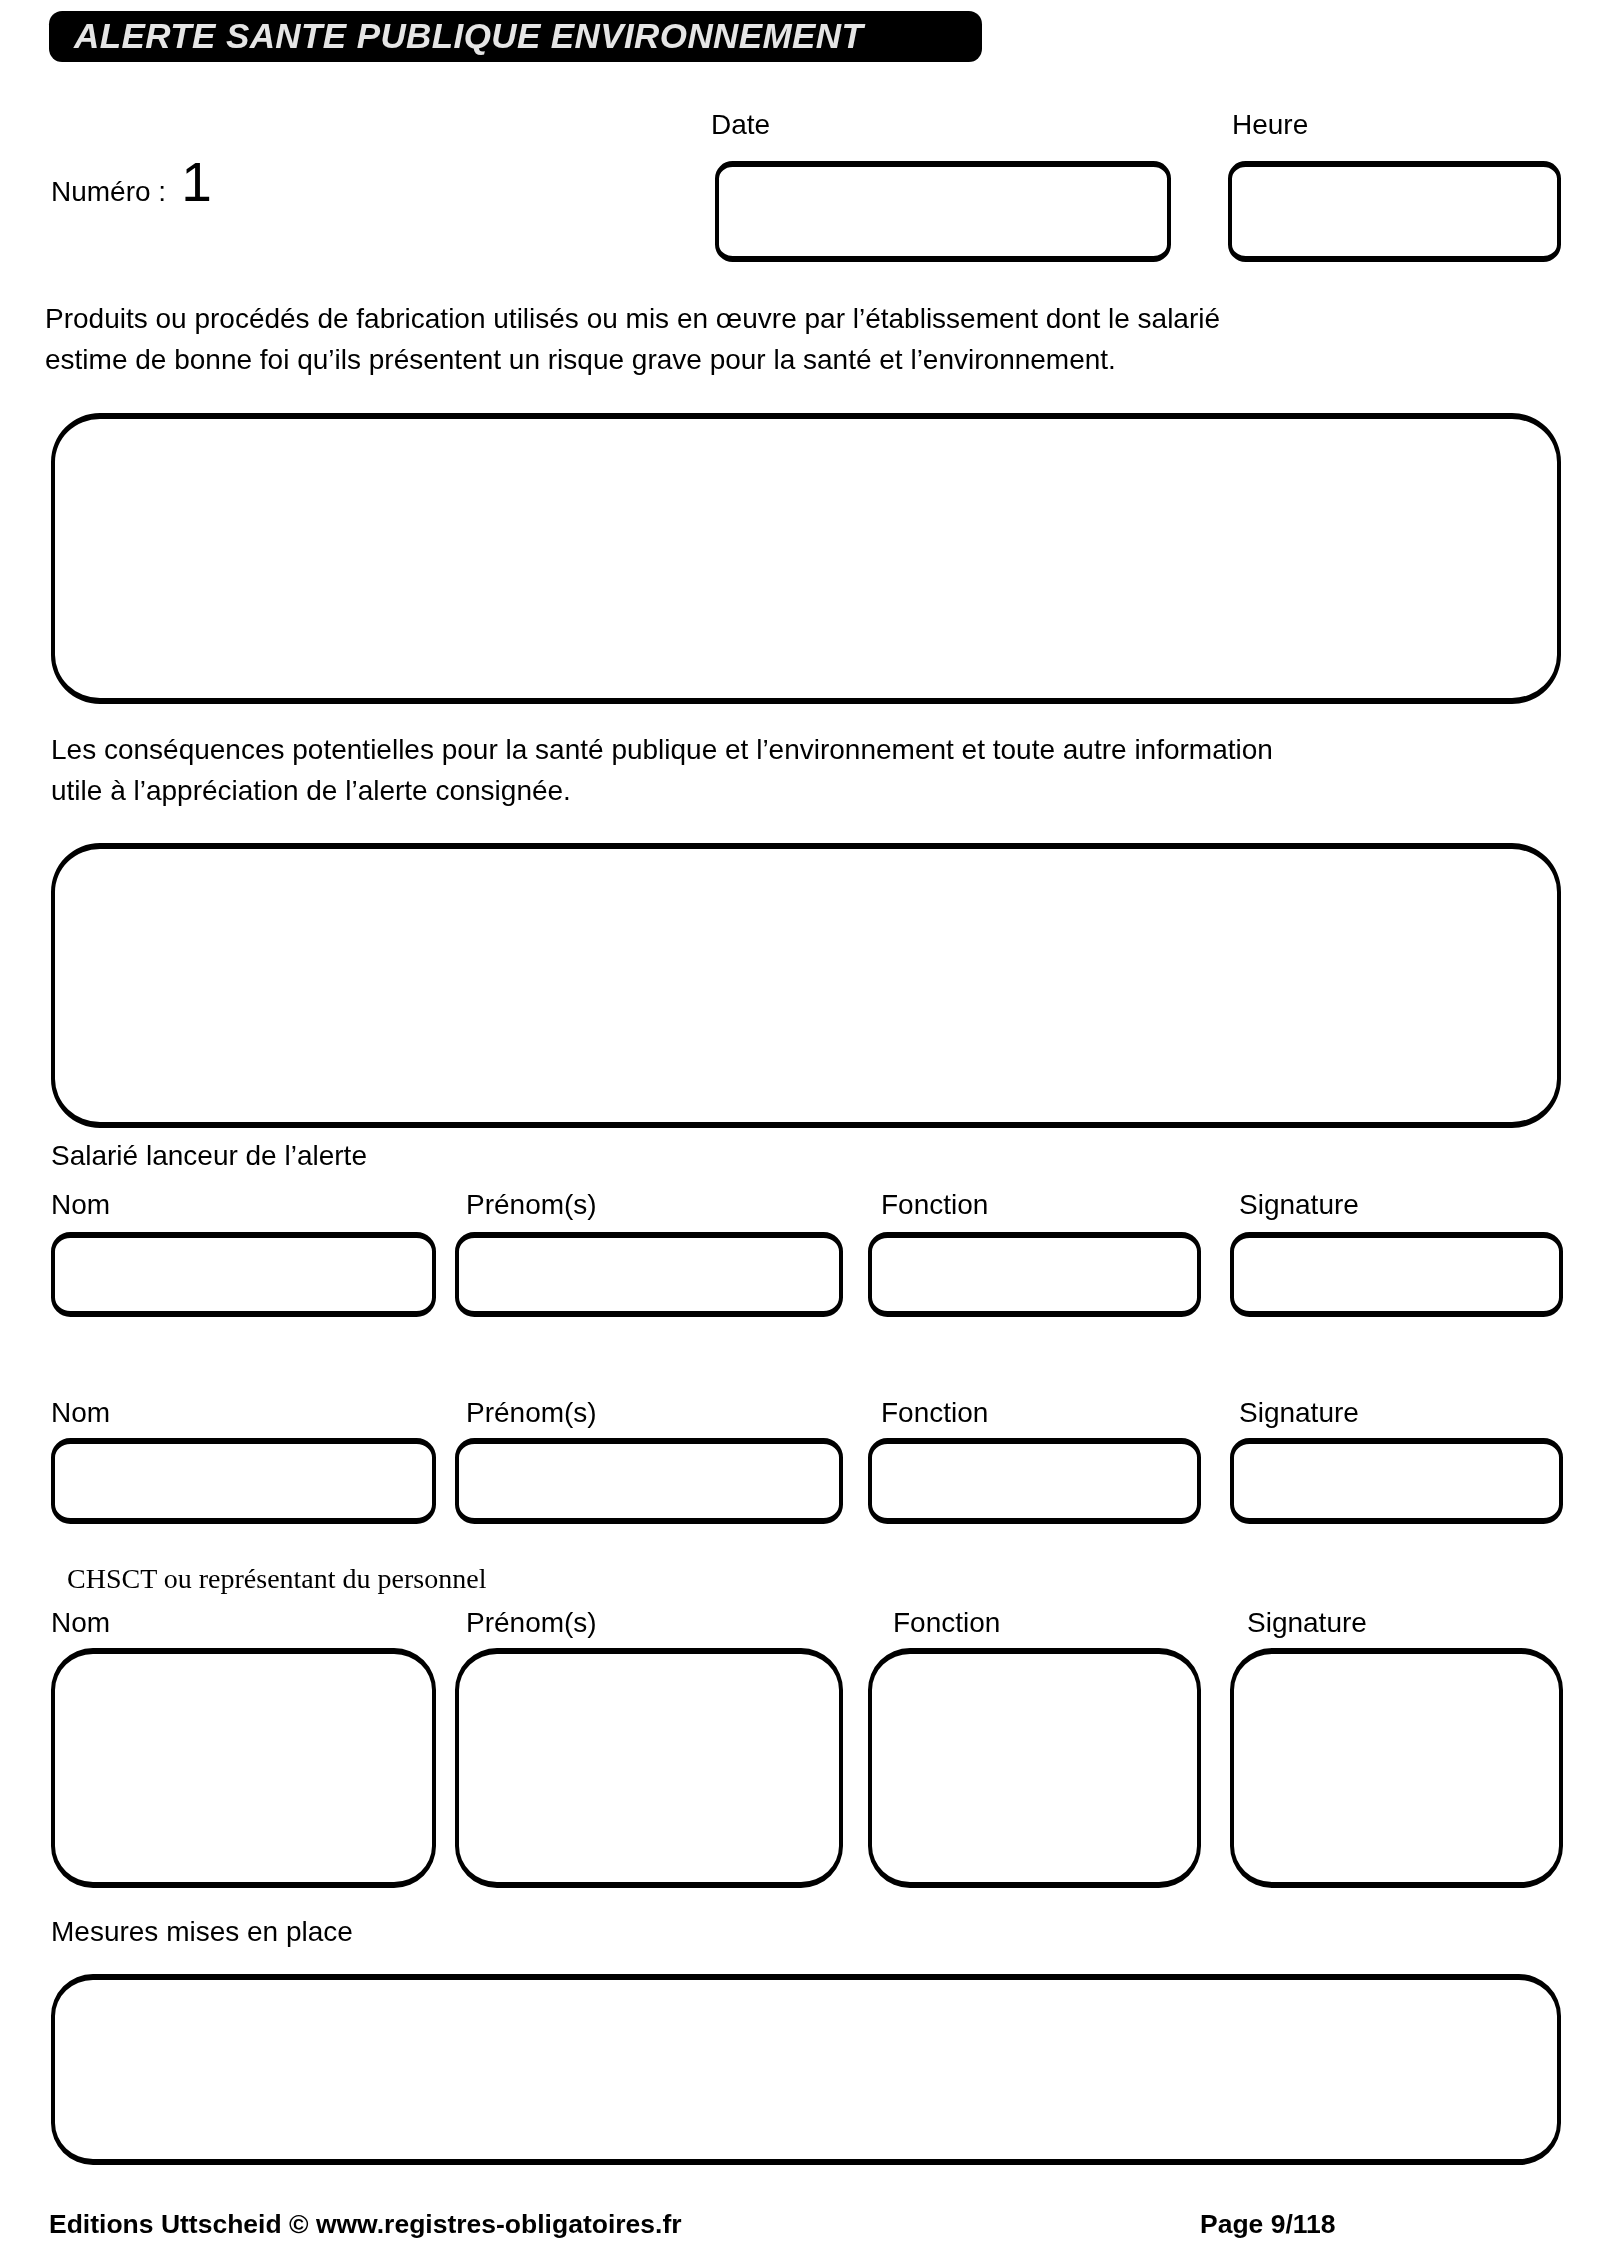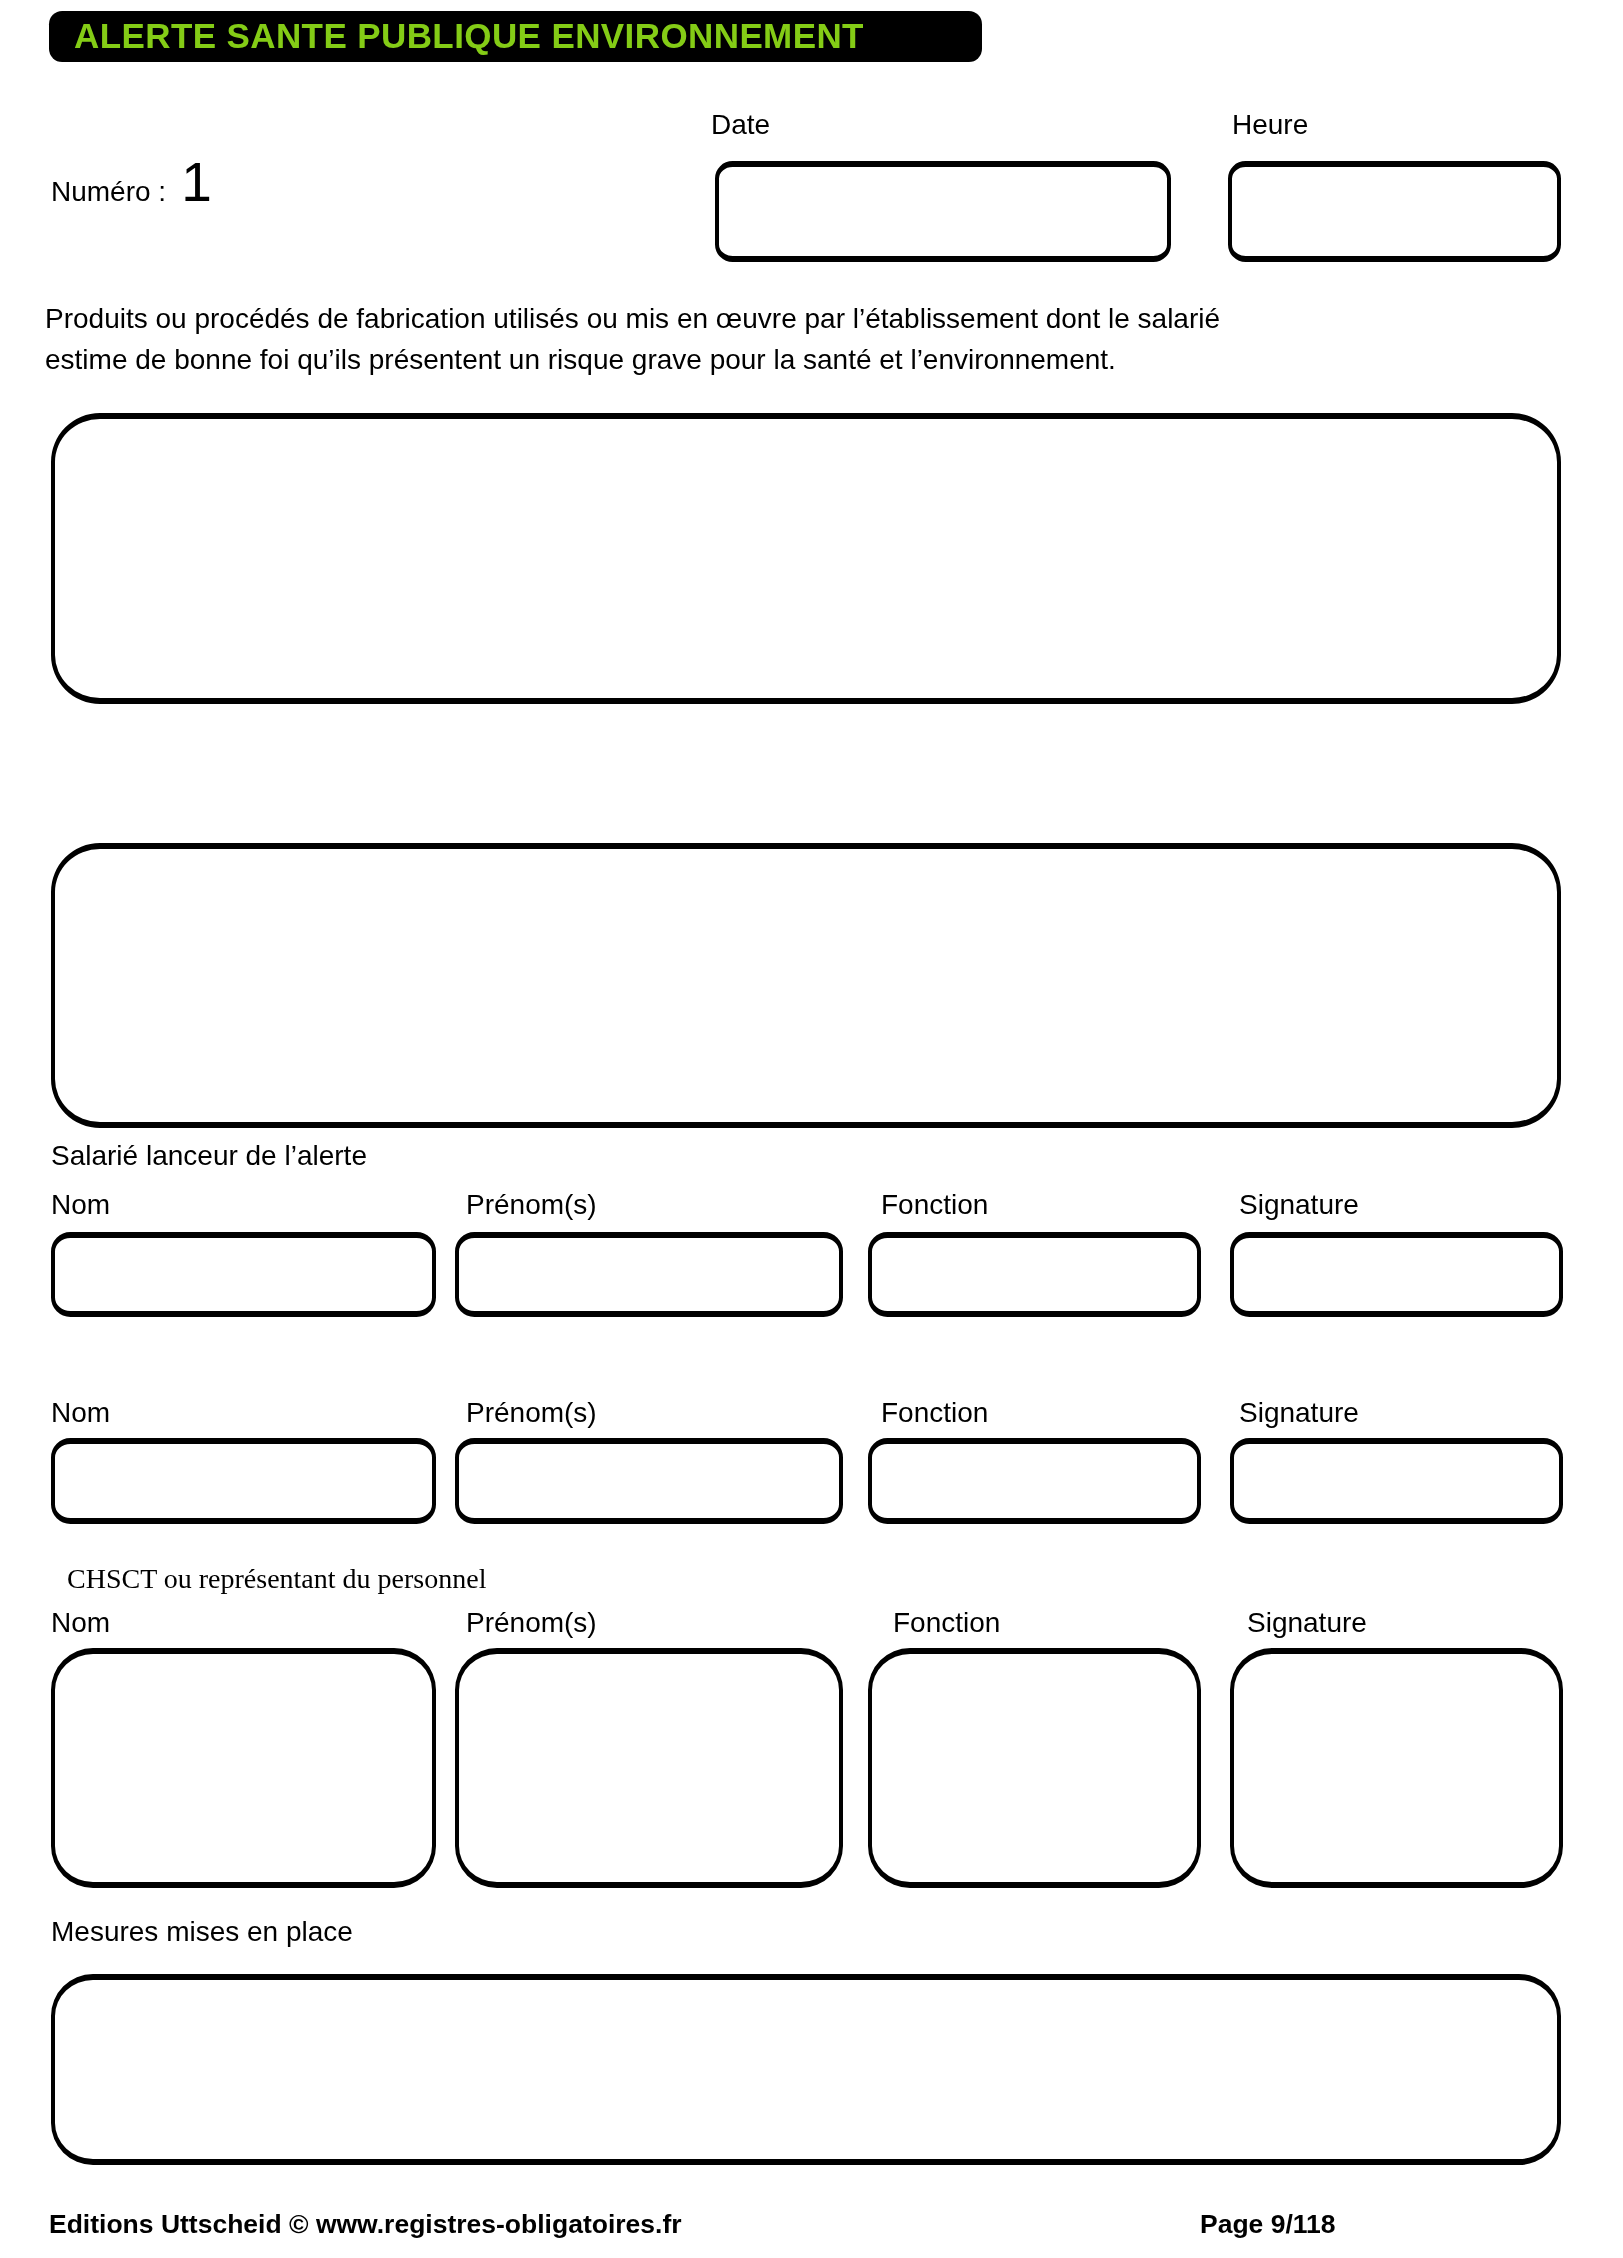--- a/index.html
+++ b/index.html
@@ -18,25 +18,26 @@
   .titlebar {
     left: 49px; top: 10.6px;
     width: 933px; height: 51px;
     background: #000000;
     border-radius: 13.2px;
     display: flex; align-items: center;
     padding-left: 25px;
     box-sizing: border-box;
   }
   .titlebar .title-text {
-    color: #84cc16;
+    color: #e5e5e5;
     font-size: 35px;
     font-weight: bold;
     letter-spacing: 0.4px;
     white-space: nowrap;
+    font-style: italic;
   }
 
   
   .numero-row {
     left: 51px; top: 155px;
     display: flex; align-items: baseline; gap: 15px;
   }
   .numero-label { font-size: 28px; }
   .numero-value { font-size: 55px; line-height: 55px; }
 
@@ -97,20 +98,22 @@
 
   <span class="abs lbl" style="left:711px; top:109px;">Date</span>
   <span class="abs lbl" style="left:1232px; top:109px;">Heure</span>
   <div class="box" style="left:715px; top:161px; width:456px; height:101px; border-radius:17.6px;"></div>
   <div class="box" style="left:1228px; top:161px; width:333px; height:101px; border-radius:17.6px;"></div>
 
   <div class="abs para" style="left:45px; top:298px;">Produits ou procédés de fabrication utilisés ou mis en œuvre par l’établissement dont le salarié
 estime de bonne foi qu’ils présentent un risque grave pour la santé et l’environnement.</div>
   <div class="box box-lg" style="left:51px; top:413px; width:1510px; height:291px;"></div>
 
+  <div class="abs para" style="left:51px; top:729px;">Les conséquences potentielles pour la santé publique et l’environnement et toute autre information
+utile à l’appréciation de l’alerte consignée.</div>
   <div class="box box-lg" style="left:51px; top:843px; width:1510px; height:285px;"></div>
 
   <span class="abs lbl" style="left:51px; top:1140px;">Salarié lanceur de l’alerte</span>
   <span class="abs lbl cl1 lrow1">Nom</span>
   <span class="abs lbl cl2 lrow1">Prénom(s)</span>
   <span class="abs lbl cl3 lrow1">Fonction</span>
   <span class="abs lbl cl4 lrow1">Signature</span>
   <div class="box cb1 brow1"></div>
   <div class="box cb2 brow1"></div>
   <div class="box cb3 brow1"></div>

